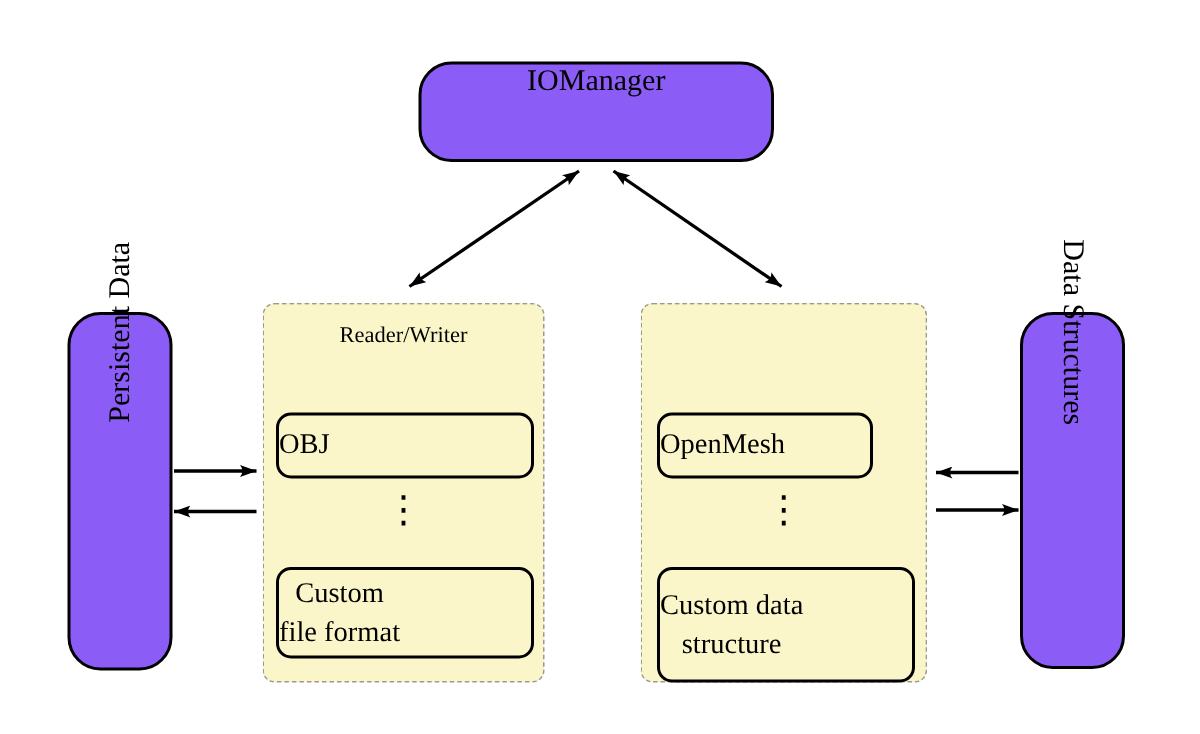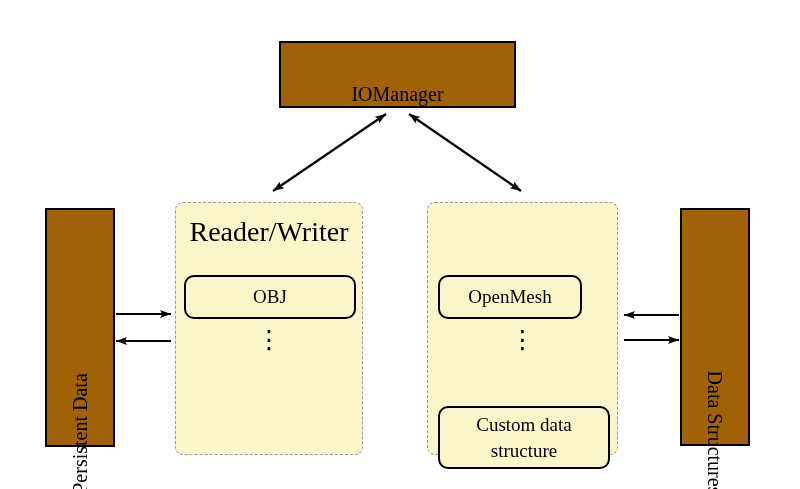--- a/index.html
+++ b/index.html
@@ -7,25 +7,25 @@
     position: relative;
     width: 800px;
     height: 489px;
     background: var(--background, #ffffff);
     font-family: "Liberation Serif", "DejaVu Serif", serif;
     color: var(--text, #000000);
     overflow: hidden;
   }
   .box {
     position: absolute;
-    background: #a16207;
+    background: #8b5cf6;
     border: 2.5px solid var(--node-border, #000000);
-    border-radius: 0;
+    border-radius: 22px;
     display: flex;
-    align-items: flex-end;
+    align-items: flex-start;
     justify-content: center;
     box-sizing: border-box;
   }
   .root-node { left: 279px; top: 41px; width: 237px; height: 67px; font-size: 20px; }
   .side-box-left  { left: 45px;  top: 208px; width: 70px; height: 239px; }
   .side-box-right { left: 680px; top: 208px; width: 70px; height: 238px; }
   .vlabel { white-space: nowrap; font-size: 20px; }
   .rot-ccw { transform: rotate(-90deg); }
   .rot-cw  { transform: rotate(90deg); }
   .panel {
@@ -34,40 +34,39 @@
     border: 1.6px dashed var(--panel-border, #999999);
     border-radius: 8px;
     box-sizing: border-box;
   }
   .panel-left  { left: 175px; top: 202px; width: 188px; height: 253px; }
   .panel-right { left: 427px; top: 202px; width: 191px; height: 253px; }
   .panel-title {
     position: absolute;
     top: 13px; left: 0; right: 0;
     text-align: center;
-    font-size: 28px;
+    font-size: 15px;
   }
   .inner-node {
     position: absolute;
     background: var(--panel-fill, #fbf6c9);
     border: 2.5px solid var(--node-border, #000000);
     border-radius: 10px;
     display: flex;
     align-items: center;
-    justify-content: center;
     text-align: center;
     font-size: 19px;
     line-height: 26px;
     box-sizing: border-box;
     font-family: Liberation Serif, serif;
   }
   .node-top-l    { left: 8px;  top: 72px;  width: 172px; height: 44px; }
   .node-bottom-l { left: 8px;  top: 175px; width: 172px; height: 61px; }
   .node-top-r    { left: 10px; top: 72px;  width: 144px; height: 44px; }
-  .node-bottom-r { left: 10px; top: 175px; width: 172px; height: 63px; margin-top: 28px; }
+  .node-bottom-r { left: 10px; top: 175px; width: 172px; height: 77px; }
   .dots {
     position: absolute;
     top: 124px; left: 0; right: 0;
     text-align: center;
     font-size: 25px;
     line-height: 1;
     font-family: "DejaVu Serif", "DejaVu Sans", serif;
   }
   .arrow-layer {
     position: absolute;
@@ -110,20 +109,26 @@
   <div class="box side-box-right">
     <span class="vlabel rot-cw">Data Structures</span>
   </div>
 
   <div class="panel panel-left">
     <div class="panel-title">Reader/Writer</div>
     <div class="inner-node node-top-l">
       <span>OBJ</span>
     </div>
     <div class="dots">⋮</div>
+    <div class="inner-node node-bottom-l">
+      <span>
+        <span>Custom</span><br>
+        <span>file format</span>
+      </span>
+    </div>
   </div>
 
   <div class="panel panel-right">
     <div class="inner-node node-top-r">
       <span>OpenMesh</span>
     </div>
     <div class="dots">⋮</div>
     <div class="inner-node node-bottom-r">
       <span>
         <span>Custom data</span><br>

